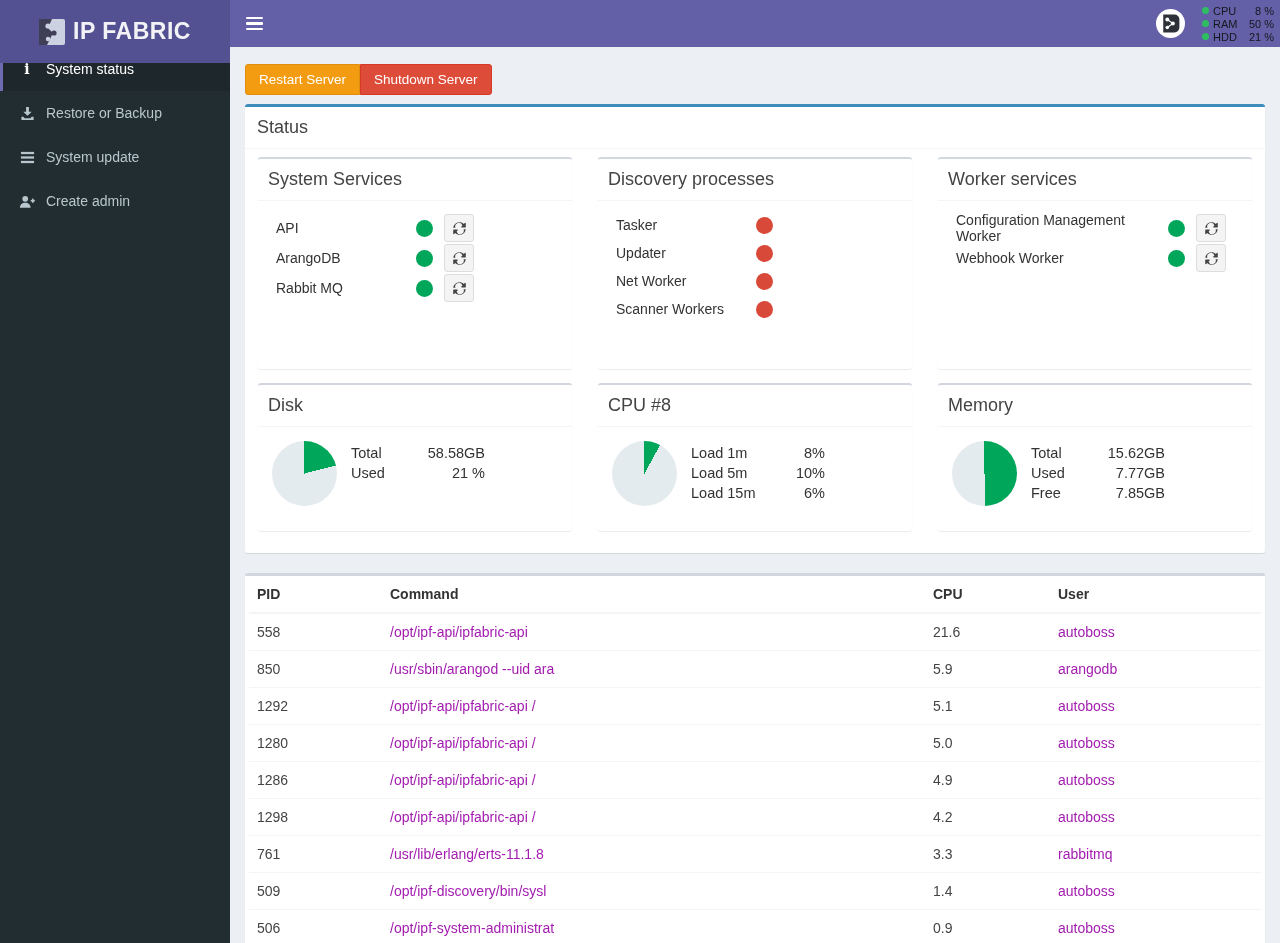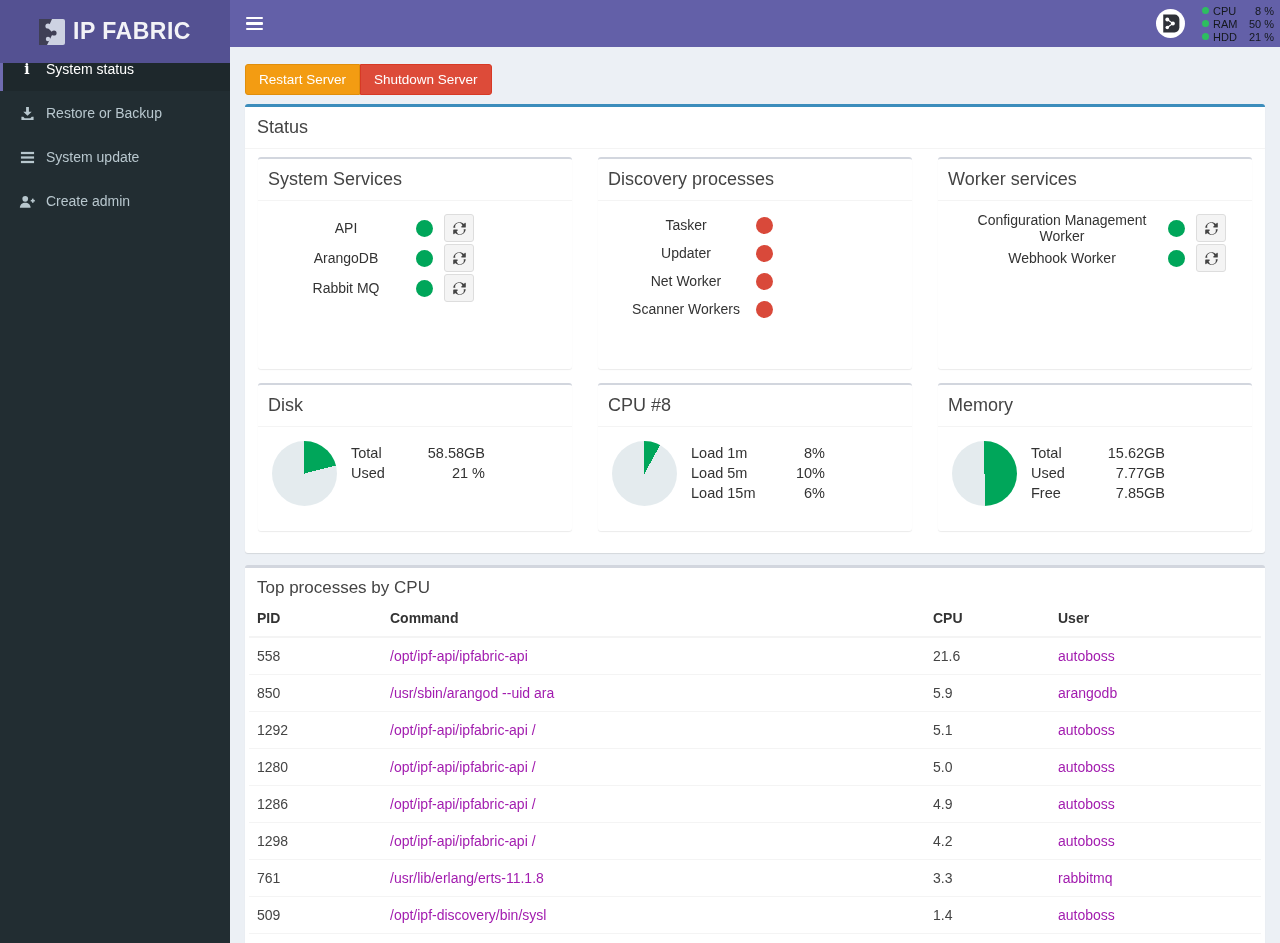--- a/index.html
+++ b/index.html
@@ -34,32 +34,32 @@
   .side-item.active { background:#1e282c; color:#fff; border-left-color:#6f6bb0; }
   .side-icon { width:18px; text-align:center; flex:0 0 auto; font-weight:bold; }
   .side-icon svg { vertical-align:middle; }
   
   .content { margin-left:230px; padding:17px 15px 15px 15px; min-height:896px; margin-top:47px; }
   .action-btns { margin-bottom:9px; }
   .btn { display:inline-block; border:1px solid transparent; color:#fff; font-size:13.5px;
     padding:7px 13px; cursor:pointer; }
   .btn-warning { background:#f39c12; border-color:#e08e0b; border-radius:3px 0 0 3px; }
   .btn-danger { background:#dd4b39; border-color:#d73925; border-radius:0 3px 3px 0; }
-  .box { background:#fff; border-radius:3px; box-shadow:0 1px 1px rgba(0,0,0,.1); margin-bottom:12px; }
+  .box { background:#fff; border-radius:3px; box-shadow:0 1px 1px rgba(0,0,0,.1); margin-bottom:20px; }
   .box-primary { border-top:3px solid #3c8dbc; }
   .box-default { border-top:3px solid #d2d6de; }
   .box-header { padding:10px 12px; border-bottom:1px solid #f4f4f4; }
   .box-title { font-size:18px; color:#444; font-weight:normal; }
   .box-body { padding:8px; }
   
   .status-grid { display:grid; grid-template-columns:1fr 1fr 1fr; column-gap:26px; padding:0 5px; }
   .inner-box { background:#fff; border-top:2px solid #d2d6de; border-radius:3px;
     box-shadow:0 1px 1px rgba(0,0,0,.08); margin-bottom:14px; }
   .inner-box .box-header { padding:10px 10px; }
-  .inner-body { padding:12px 10px 10px 18px;text-align:center; }
+  .inner-body { padding:12px 10px 10px 18px; }
   .row1 .inner-body { min-height:168px; }
   .svc-row { display:flex; align-items:center; height:30px; }
   .svc-label { width:140px; font-size:14px; color:#333; }
   .svc-label.wide { width:212px; }
   .dot { width:17px; height:17px; border-radius:50%; flex:0 0 auto; }
   .dot-green { background:#00a65a; }
   .dot-red { background:#d9493a; }
   .btn-refresh { margin-left:11px; width:30px; height:28px; background:#f4f4f4; border:1px solid #ddd;
     border-radius:3px; display:flex; align-items:center; justify-content:center; cursor:pointer; }
   .btn-refresh svg { width:13px; height:13px; fill:#444; }
@@ -315,23 +315,20 @@
                   <span class="g-value">7.85GB</span>
                 </div>
             </div>
           </div>
         </div>
       </div>
     </div>
   </div>
 
   <div class="box box-default">
-    <div class="box-header" style="border-bottom:none; padding-bottom:2px;">
-      <span class="box-title" style="font-size:17px;">Top processes by CPU</span>
-    </div>
     <div style="padding:0 4px 2px 4px;">
       <table class="proc-table">
         <thead>
           <tr>
             <th class="col-pid">PID</th>
             <th class="col-cmd">Command</th>
             <th class="col-cpu">CPU</th>
             <th>User</th>
           </tr>
         </thead>

